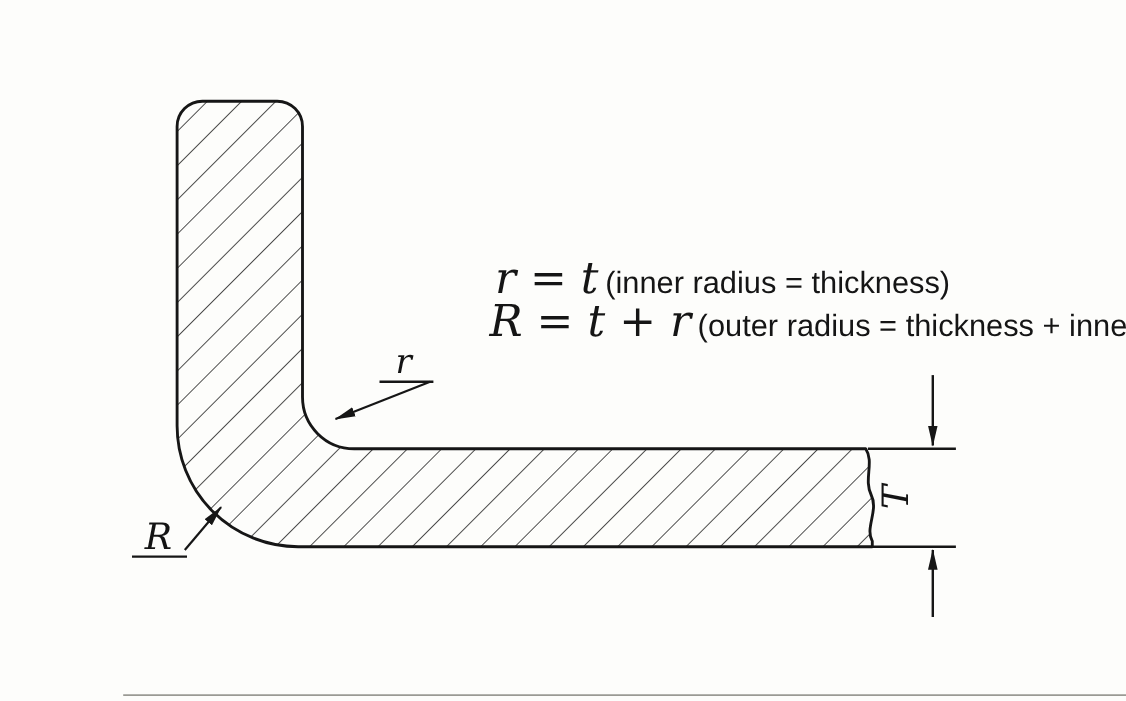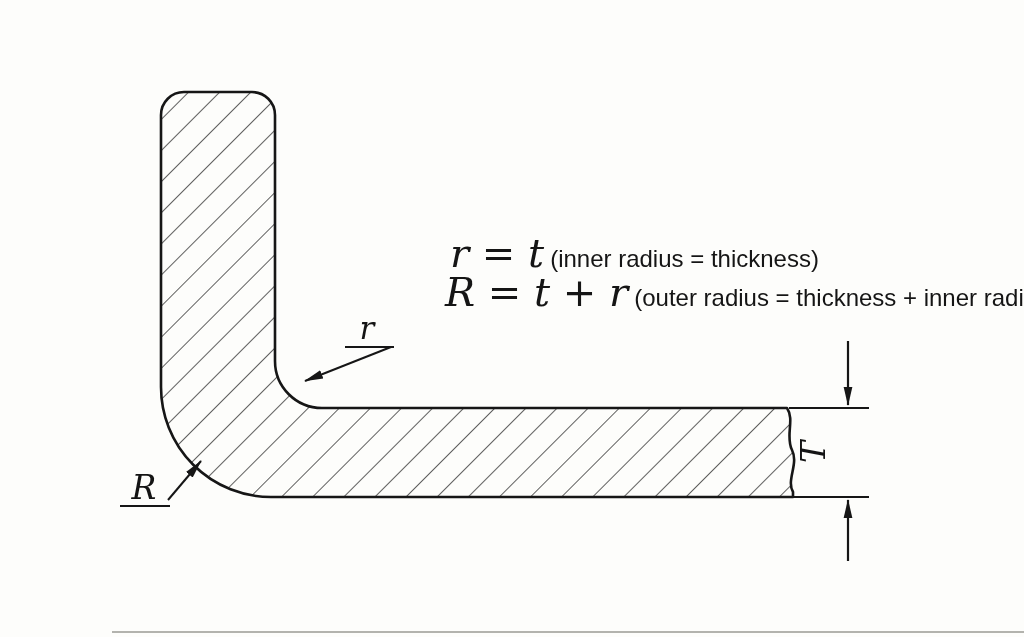--- a/index.html
+++ b/index.html
@@ -24,21 +24,21 @@
   .eq-line2 { left: 422px; top: 269px; }
   .eq-math {
     font-family: "DejaVu Serif", serif;
     font-style: italic;
     font-size: 40px;
     margin-right: 6px;
     margin-left: 23px;
   }
   .eq-note {
     font-family: "Liberation Sans", sans-serif;
-    font-size: 24px;
+    font-size: 28px;
   }
   .svg-label {
     font-family: "DejaVu Serif", serif;
     font-style: italic;
     fill: #141414;
   }
 </style>
 </head>
 <body>
 

